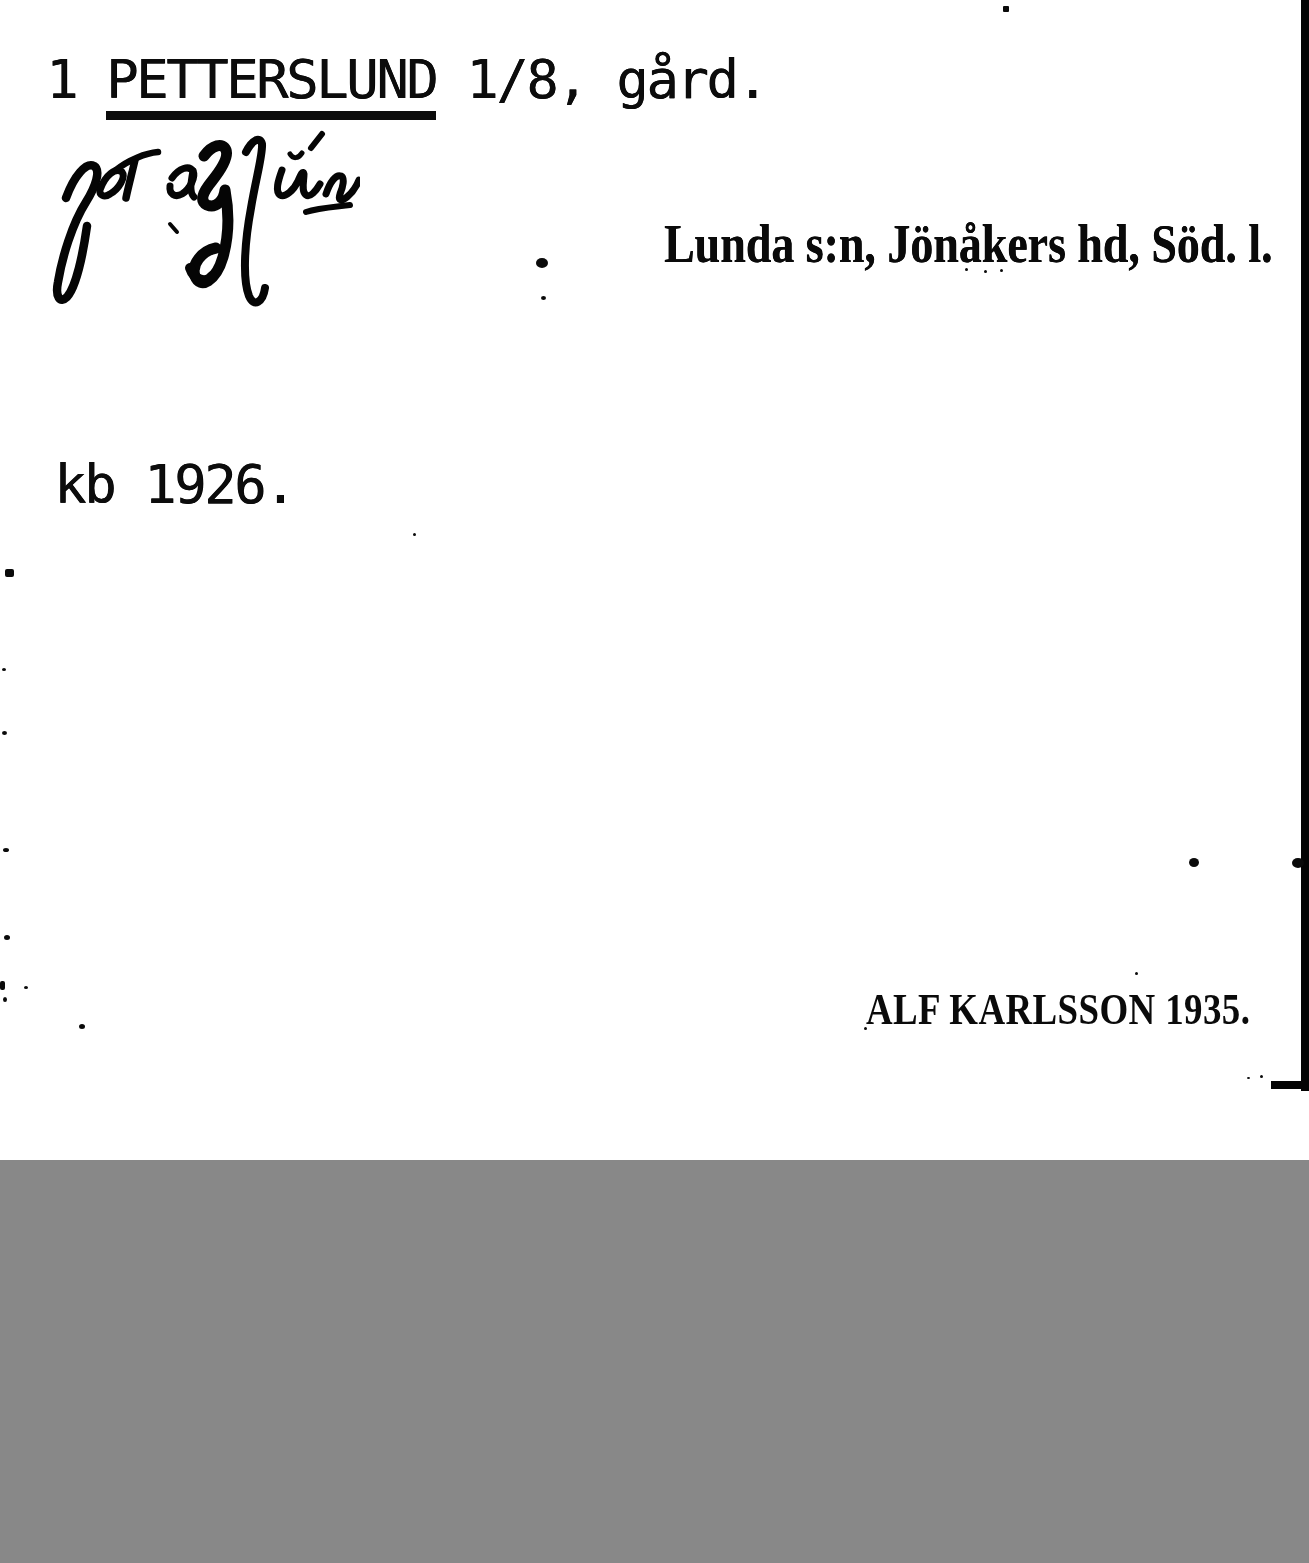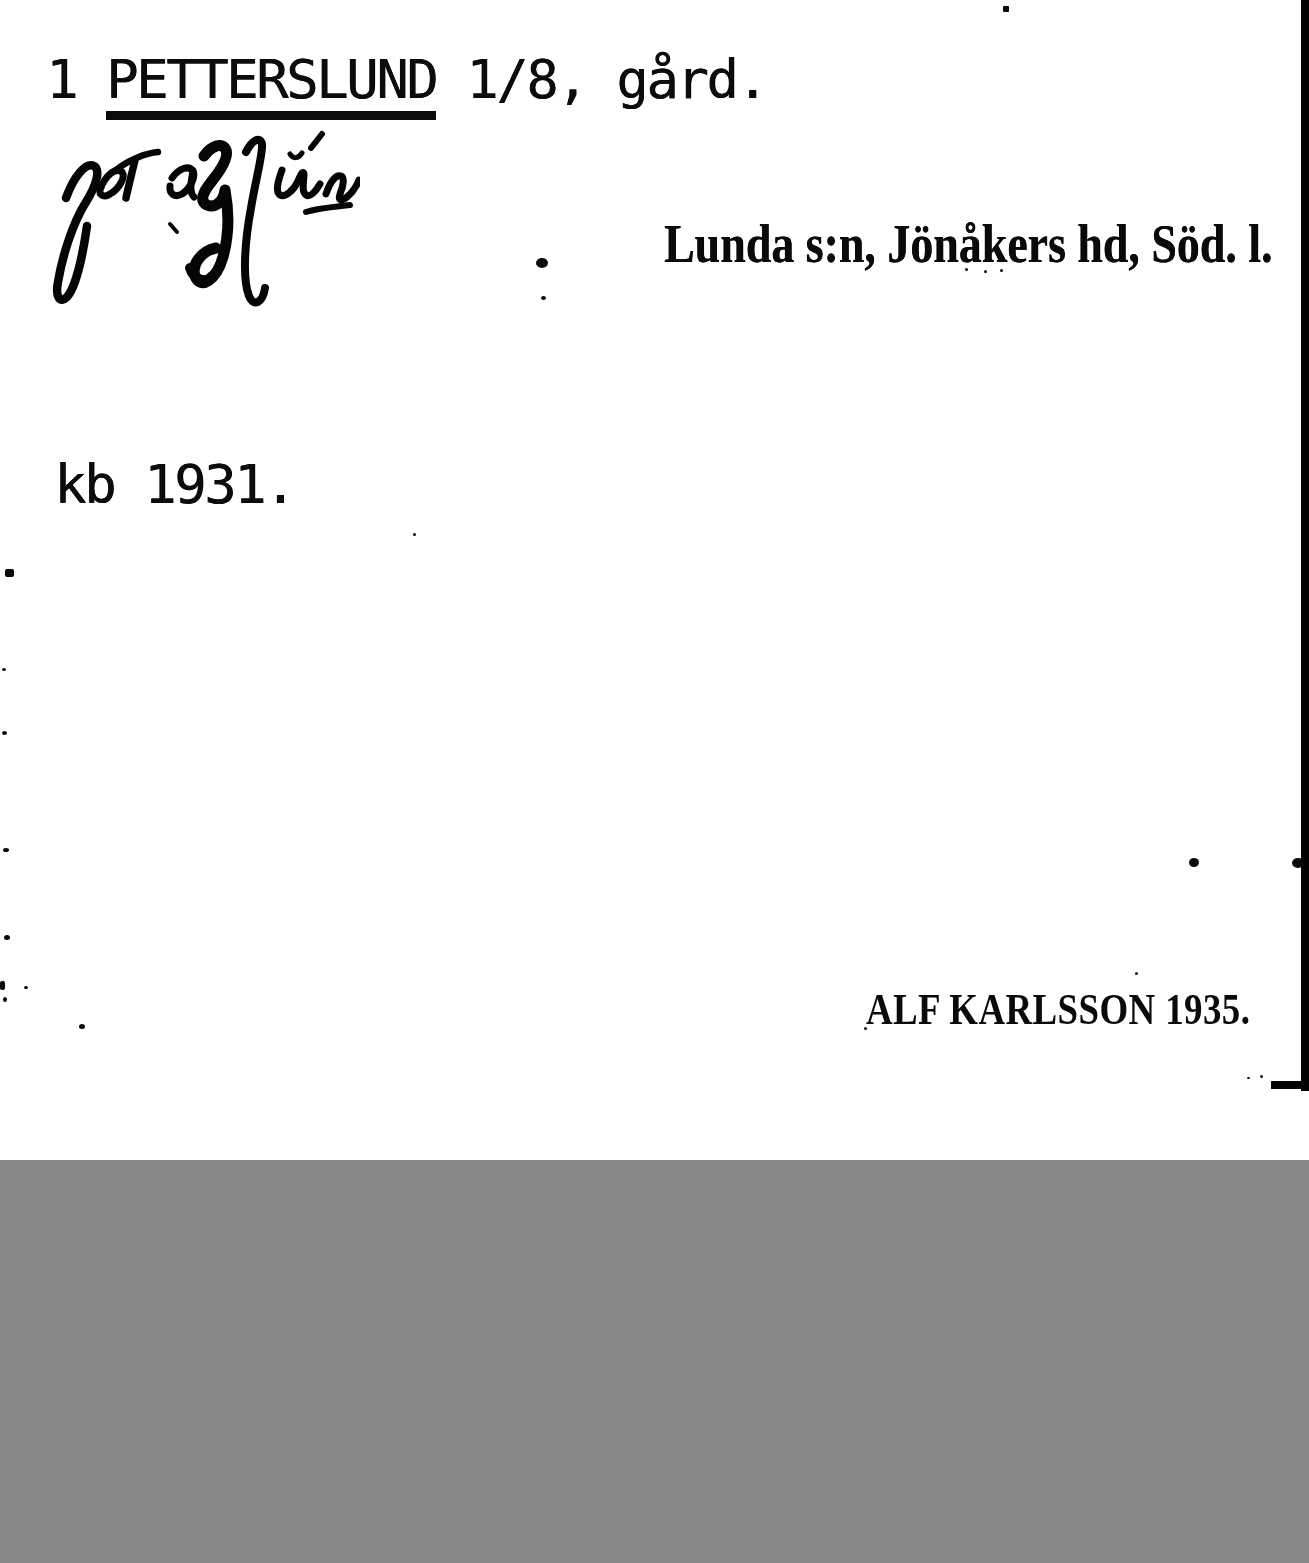--- a/index.html
+++ b/index.html
@@ -57,21 +57,21 @@
     <path d="M 262,30 C 258,41 255,51 260,55 C 265,58 274,50 278,41 C 281,34 283,30 284,34 C 284,41 281,51 286,55 C 290,58 296,51 300,44" stroke-width="7"></path>
     <path d="M 270,14 C 273,19 278,19 282,13" stroke-width="5"></path>
     <path d="M 291,8 L 302,-6" stroke-width="6"></path>
     <path d="M 306,54 C 310,42 316,34 321,36 C 325,38 323,47 320,54 C 318,60 321,62 327,57 C 333,52 337,45 339,40" stroke-width="7"></path>
     <path d="M 286,72 C 298,68 314,67 330,65" stroke-width="6"></path>
     <path d="M 150,84 L 157,92" stroke-width="4"></path>
   </svg>
 
   <div class="stamp">Lunda s:n, Jönåkers hd, Söd. l.</div>
 
-  <div class="type body-line2">kb 1931.</div>
+  <div class="type body-line2">kb 1926.</div>
 
   <div class="recorder">ALF KARLSSON 1935.</div>
 
   <div class="edge-strip"></div>
   <div class="edge-dash"></div>
 
   <div class="speck" style="left:1003px;top:6px;width:6px;height:6px;border-radius:1px;"></div>
   <div class="speck" style="left:536px;top:258px;width:12px;height:10px;"></div>
   <div class="speck" style="left:541px;top:296px;width:5px;height:4px;"></div>
   <div class="speck" style="left:1189px;top:858px;width:10px;height:9px;"></div>

